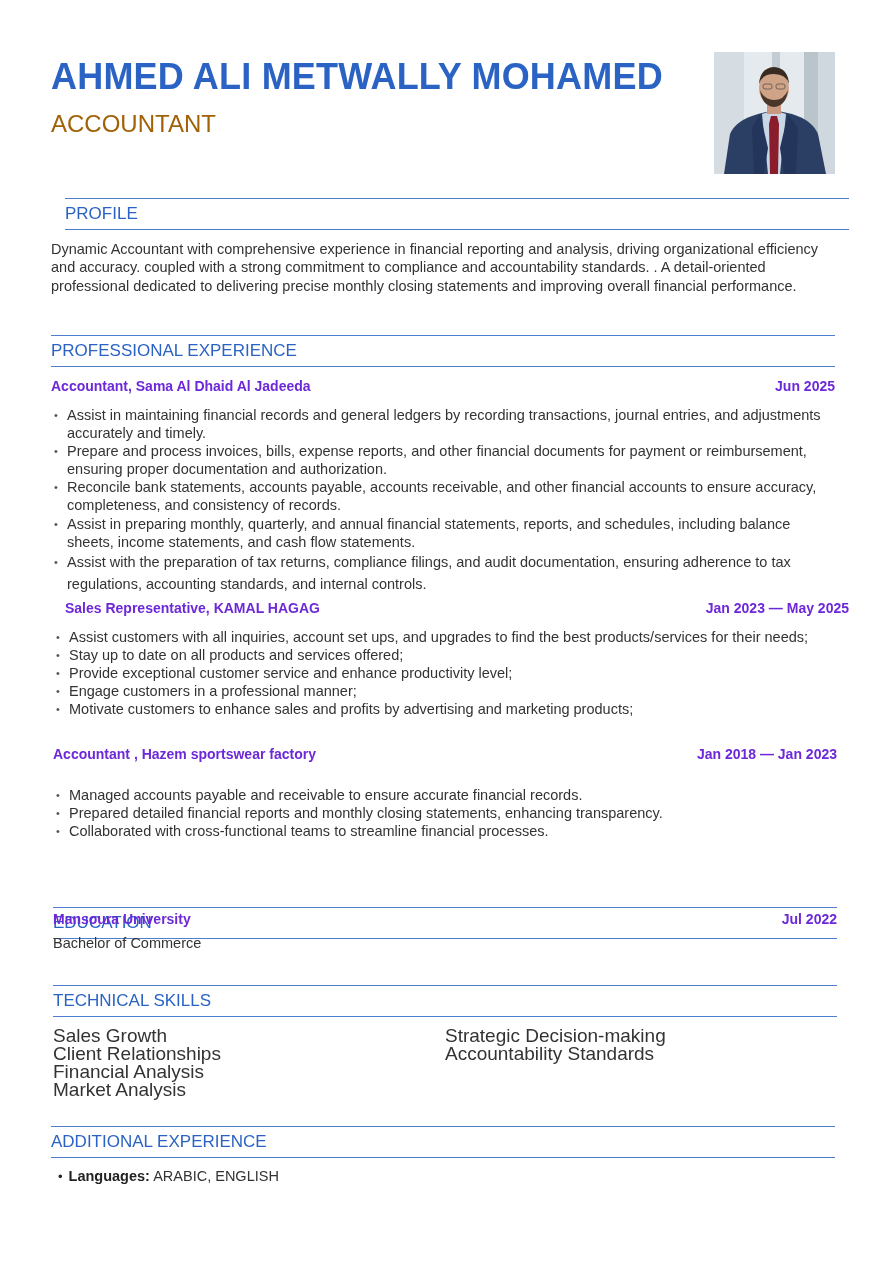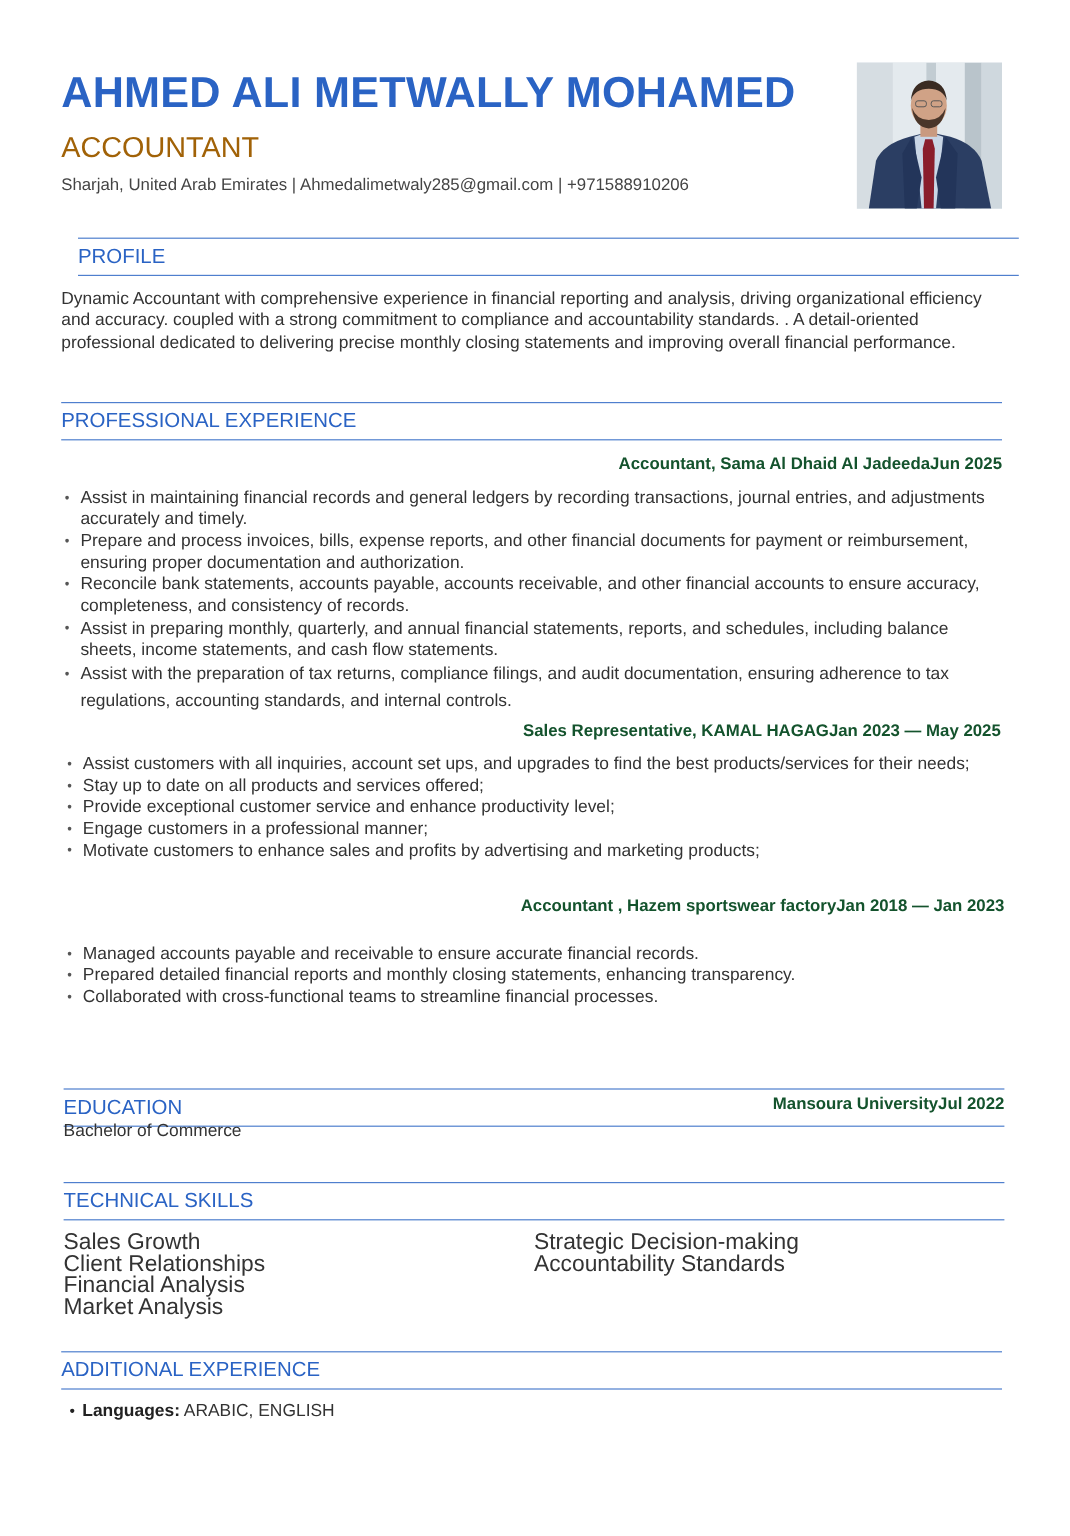--- a/index.html
+++ b/index.html
@@ -37,22 +37,22 @@
   .section-head span {
     position: absolute; left: 0; top: 5px;
     font-size: 17px; color: #2a63c4; white-space: nowrap;
   }
 
   .para {
     position: absolute; font-size: 14.5px; line-height: 18.3px; color: #333;
   }
 
   .job-row {
-    position: absolute; font-size: 14px; font-weight: bold; color: #14532d;
-    display: flex; justify-content: flex-end;
+    position: absolute; font-size: 14px; font-weight: bold; color: #6d28d9;
+    display: flex; justify-content: space-between;
   }
 
   ul.bullets {
     position: absolute; list-style: none;
     font-size: 14.5px; line-height: 18.1px; color: #333;
   }
   ul.bullets li { position: relative; padding-left: 16px; }
   ul.bullets li::before {
     content: "\2022"; position: absolute; left: 3px; top: 0;
     font-size: 11px; color: #555;
@@ -70,23 +70,20 @@
   .lang .dot { font-size: 13px; margin-right: 6px; color: #222; }
   .lang b { color: #222; }
 </style>
 </head>
 <body>
 
 <div class="page">
 
   <div class="name">AHMED ALI METWALLY MOHAMED</div>
   <div class="title">ACCOUNTANT</div>
-  <div class="contact">
-    <span>Sharjah, United Arab Emirates</span><span> | </span><span>Ahmedalimetwaly285@gmail.com</span><span> | </span><span>+971588910206</span>
-  </div>
 
   <div class="photo">
     <svg width="121" height="122" viewBox="0 0 121 122">
       <rect width="121" height="122" fill="#e4eaee"></rect>
       <rect x="0" y="0" width="30" height="122" fill="#d6dde2"></rect>
       <rect x="90" y="0" width="14" height="122" fill="#b9c4cb"></rect>
       <rect x="104" y="0" width="17" height="122" fill="#cfd8de"></rect>
       <rect x="58" y="0" width="8" height="30" fill="#c2ccd2"></rect>
 
       <path d="M10 122 L16 82 Q22 68 44 62 L60 58 L78 62 Q98 68 104 82 L112 122 Z" fill="#2b3e63"></path>
@@ -125,21 +122,21 @@
     <span>Jun 2025</span>
   </div>
   <ul class="bullets" style="left:51px; top:406px; width:790px;">
     <li>Assist in maintaining financial records and general ledgers by recording transactions, journal entries, and adjustments accurately and timely.</li>
     <li>Prepare and process invoices, bills, expense reports, and other financial documents for payment or reimbursement, ensuring proper documentation and authorization.</li>
     <li>Reconcile bank statements, accounts payable, accounts receivable, and other financial accounts to ensure accuracy, completeness, and consistency of records.</li>
     <li>Assist in preparing monthly, quarterly, and annual financial statements, reports, and schedules, including balance sheets, income statements, and cash flow statements.</li>
     <li style="line-height:22px;">Assist with the preparation of tax returns, compliance filings, and audit documentation, ensuring adherence to tax regulations, accounting standards, and internal controls.</li>
   </ul>
 
-  <div class="job-row" style="left:50px; top:600px; width:784px;">
+  <div class="job-row" style="left:65px; top:600px; width:784px;">
     <span>Sales Representative, KAMAL HAGAG</span>
     <span>Jan 2023 — May 2025</span>
   </div>
   <ul class="bullets" style="left:53px; top:628px; width:786px;">
     <li>Assist customers with all inquiries, account set ups, and upgrades to find the best products/services for their needs;</li>
     <li>Stay up to date on all products and services offered;</li>
     <li>Provide exceptional customer service and enhance productivity level;</li>
     <li>Engage customers in a professional manner;</li>
     <li>Motivate customers to enhance sales and profits by advertising and marketing products;</li>
   </ul>

